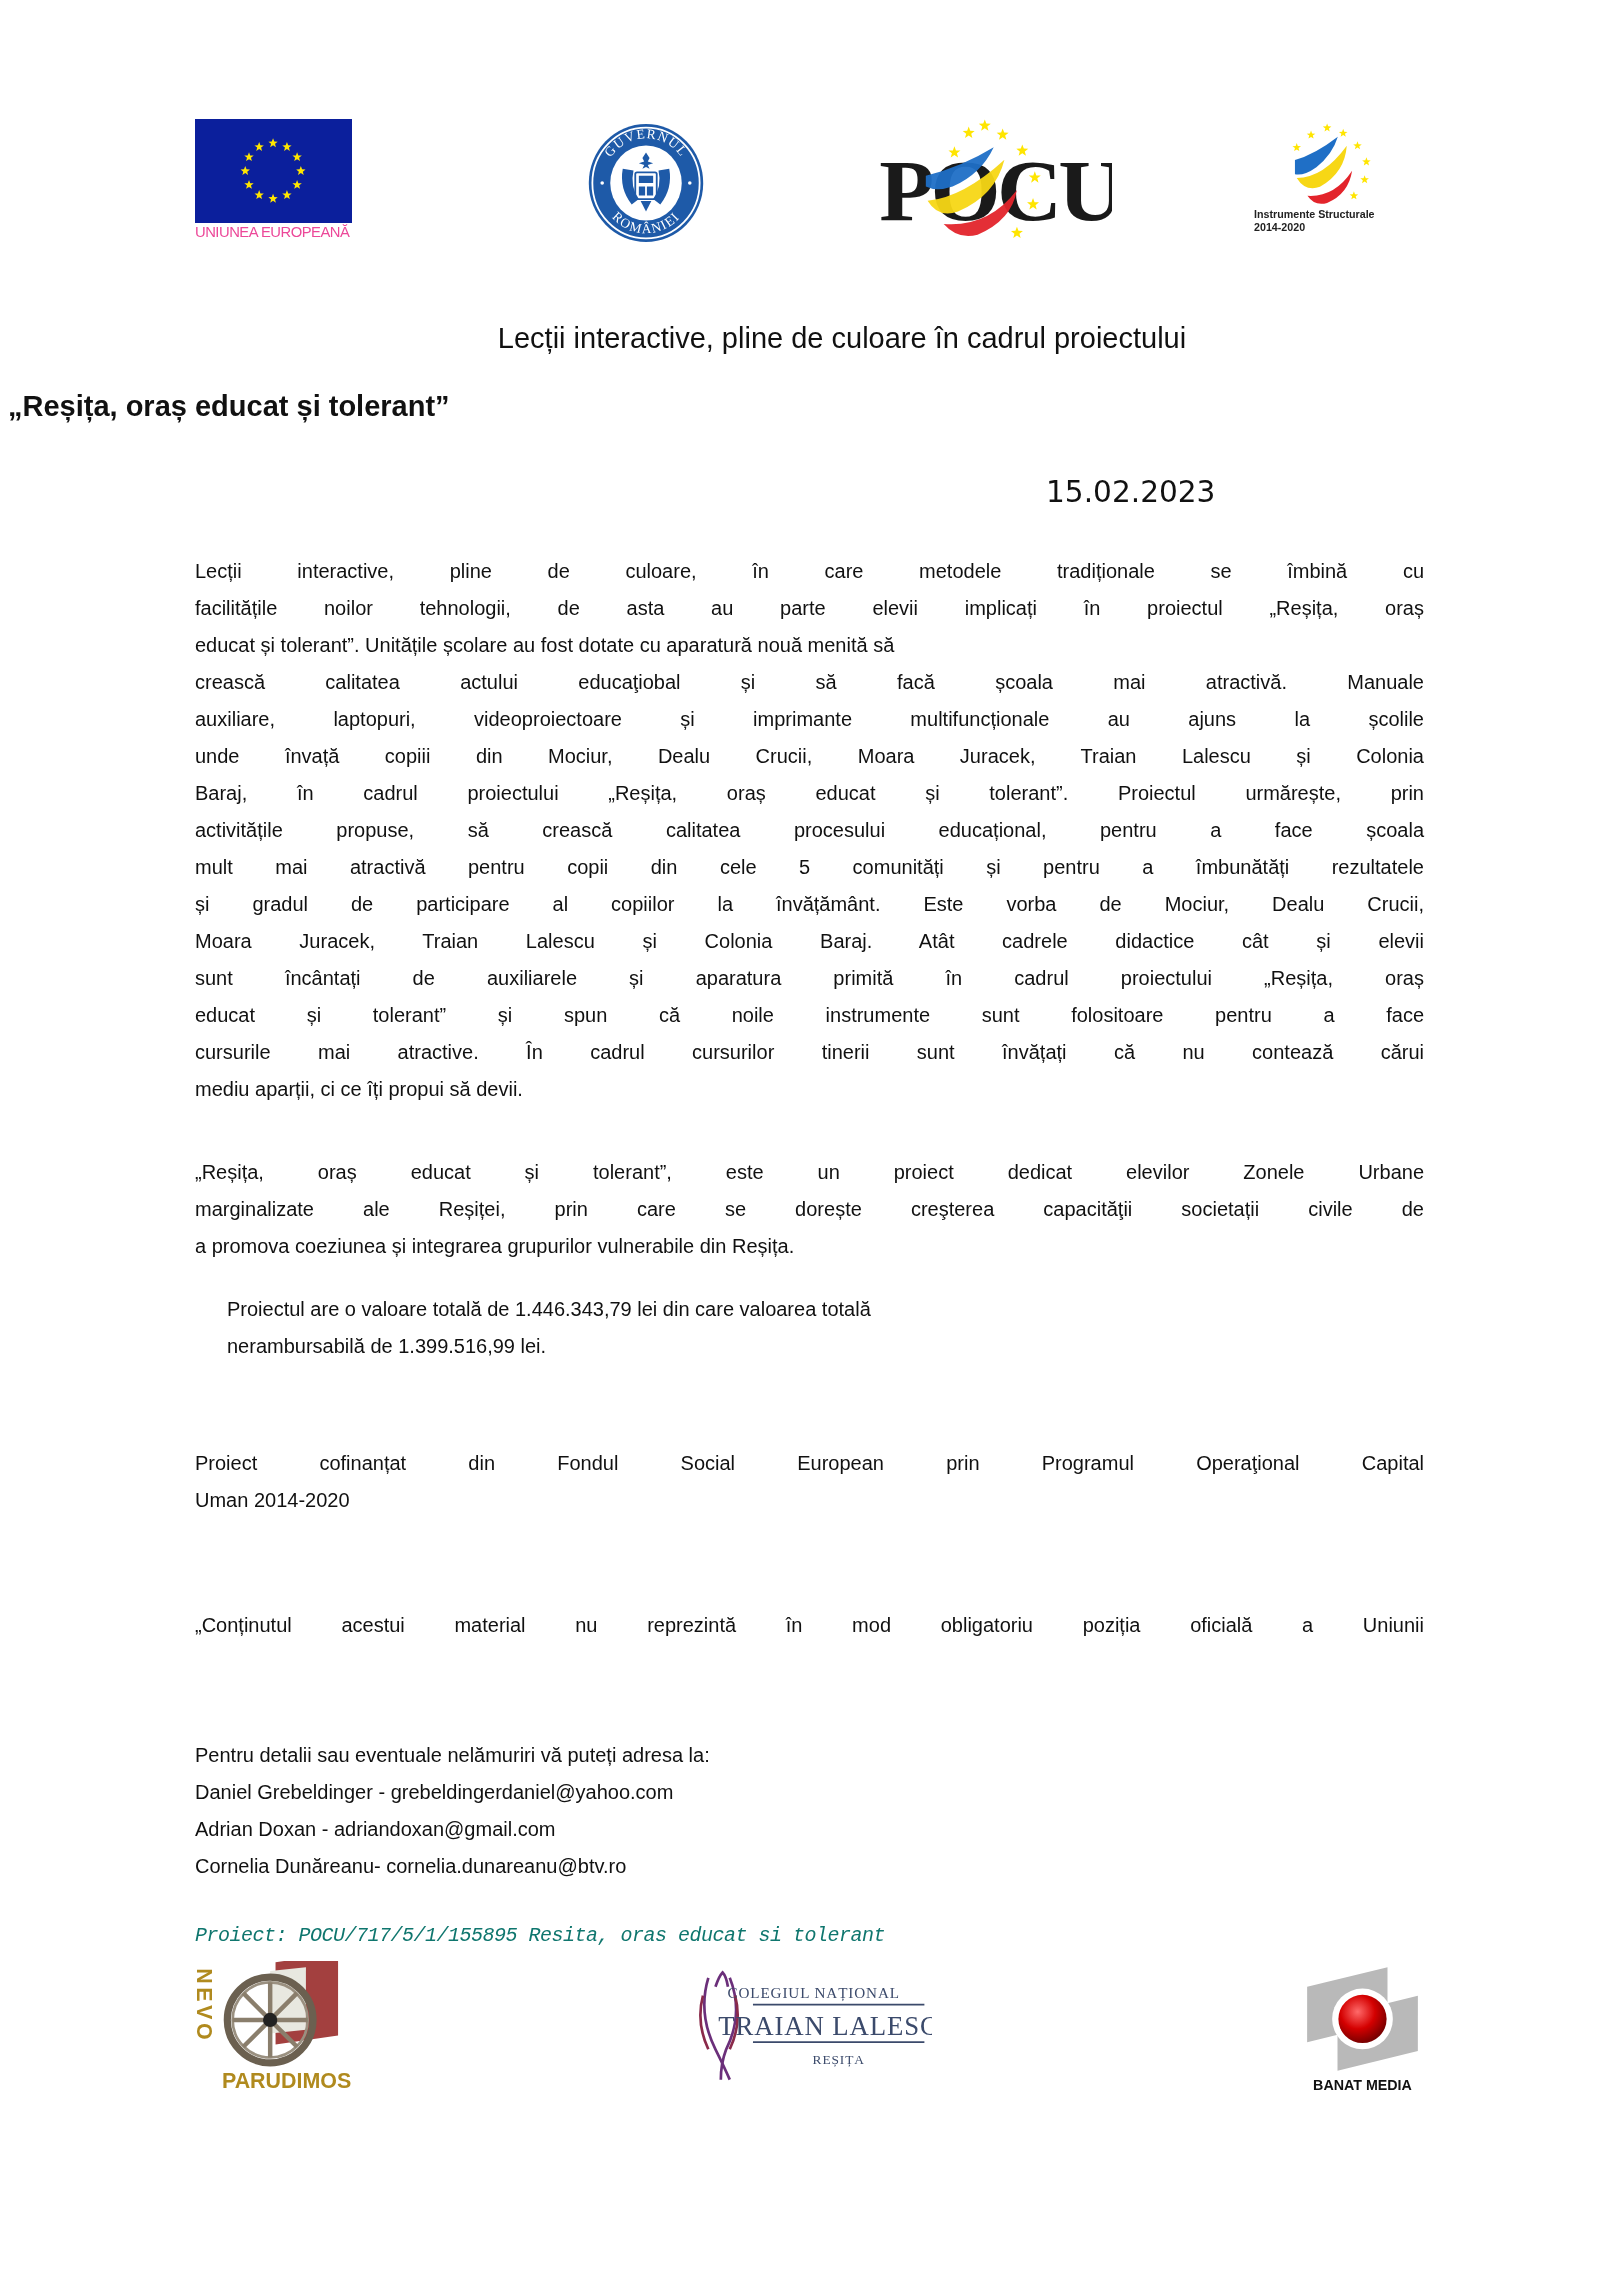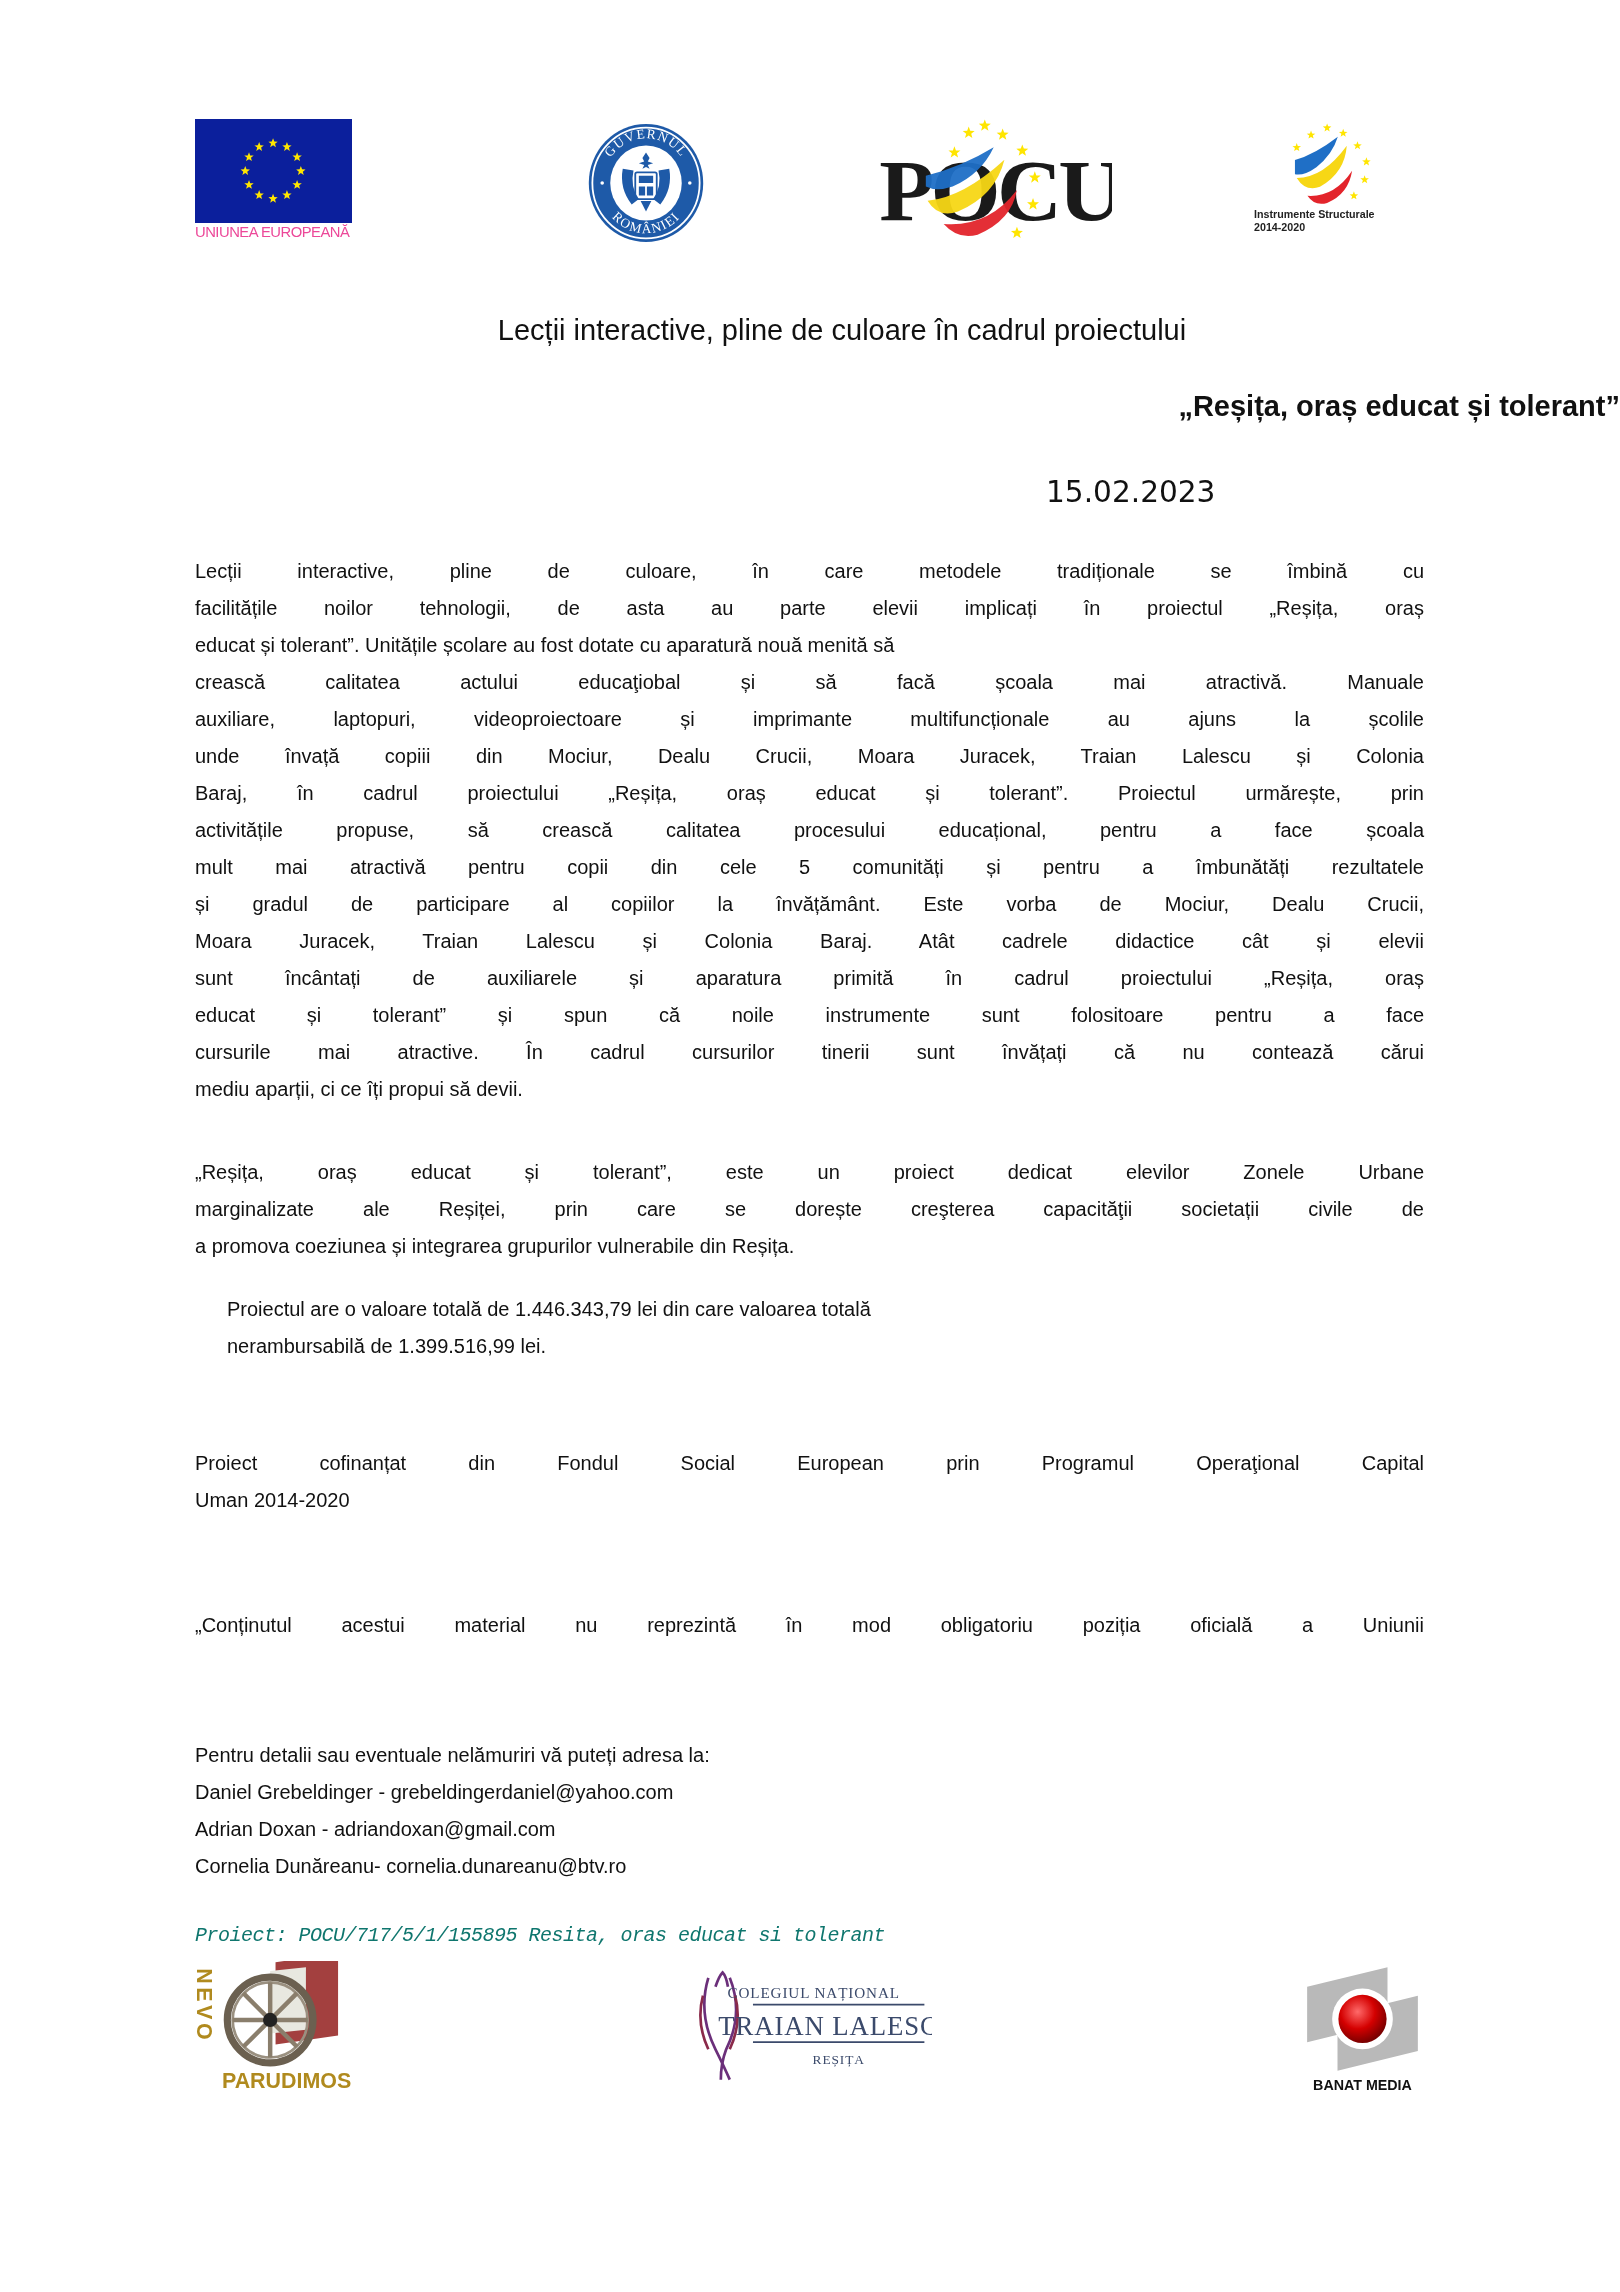--- a/index.html
+++ b/index.html
@@ -9,22 +9,22 @@
   .body-block { left: 195px; width: 1229px; }
 
   
   .eu-flag { left: 195px; top: 119px; width: 157px; height: 104px; background: #0b1f9c; }
   .eu-label { left: 195px; top: 224px; font-size: 14.8px; letter-spacing: -0.5px; color: #ec4899; }
   .gov-seal { left: 587px; top: 122px; width: 118px; height: 122px; }
   .pocu { left: 879px; top: 115px; width: 233px; height: 134px; }
   .instr { left: 1261px; top: 115px; width: 134px; height: 99px; }
   .instr-label { left: 1254px; top: 208px; width: 150px; font-size: 10.7px; font-weight: bold; line-height: 12.5px; color: #222; }
 
-  .title { left: 0; width: 1620px; top: 312px; text-align: center; font-size: 29px; padding-left: 64px; box-sizing: border-box; }
-  .subtitle { left: 0; width: 1620px; top: 388px; text-align: right; font-size: 29px; font-weight: bold; padding-left: 0px; box-sizing: border-box; }
+  .title { left: 0; width: 1620px; top: 320px; text-align: center; font-size: 29px; padding-left: 64px; box-sizing: border-box; }
+  .subtitle { left: 0; width: 1620px; top: 388px; text-align: left; font-size: 29px; font-weight: bold; padding-left: 8px; box-sizing: border-box; }
   .date { left: 1046px; top: 475px; font-family: "DejaVu Sans", sans-serif; font-size: 29.6px; letter-spacing: 0px; }
 
   .p1 { top: 553px; }
   .p2 { top: 1154px; }
   .p3 { top: 1291px; margin-left: 32px; }
   .p4 { top: 1445px; }
   .p5 { top: 1597px; line-height: 56px; }
   .p6 { top: 1737px; line-height: 37px; }
   .just-line { display: block; text-align: justify; text-align-last: justify; }
   .left-line { display: block; text-align: left; }

